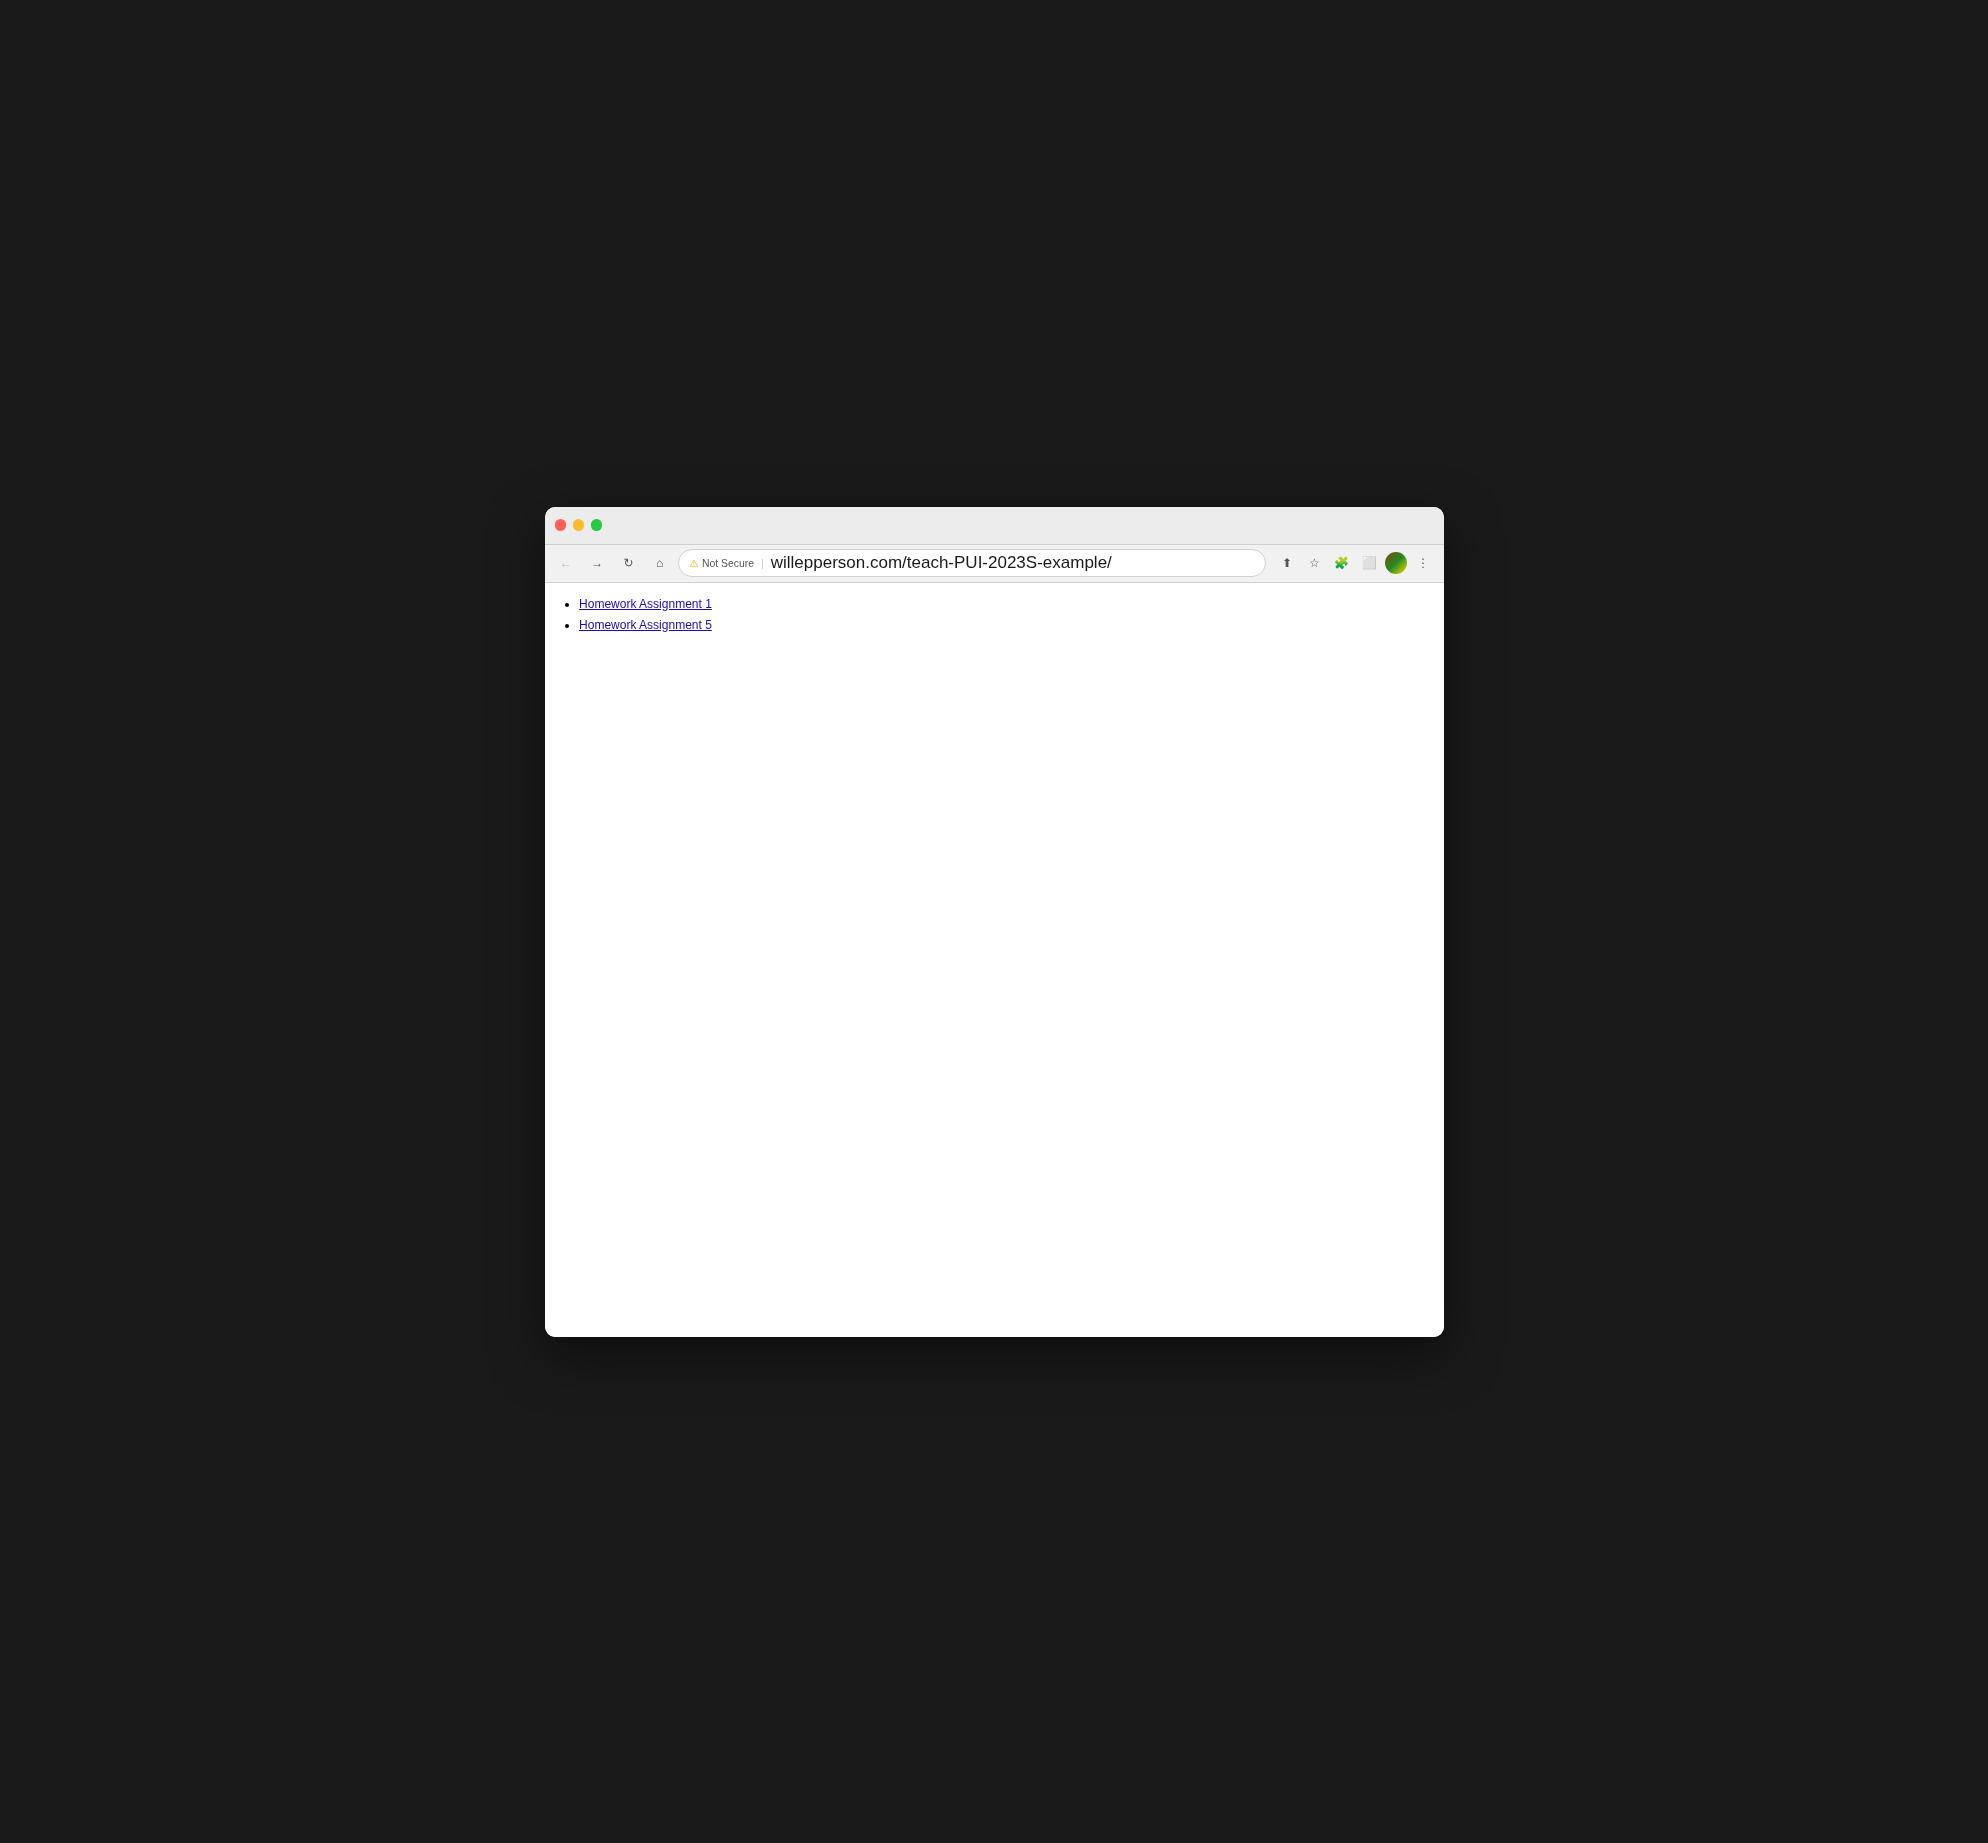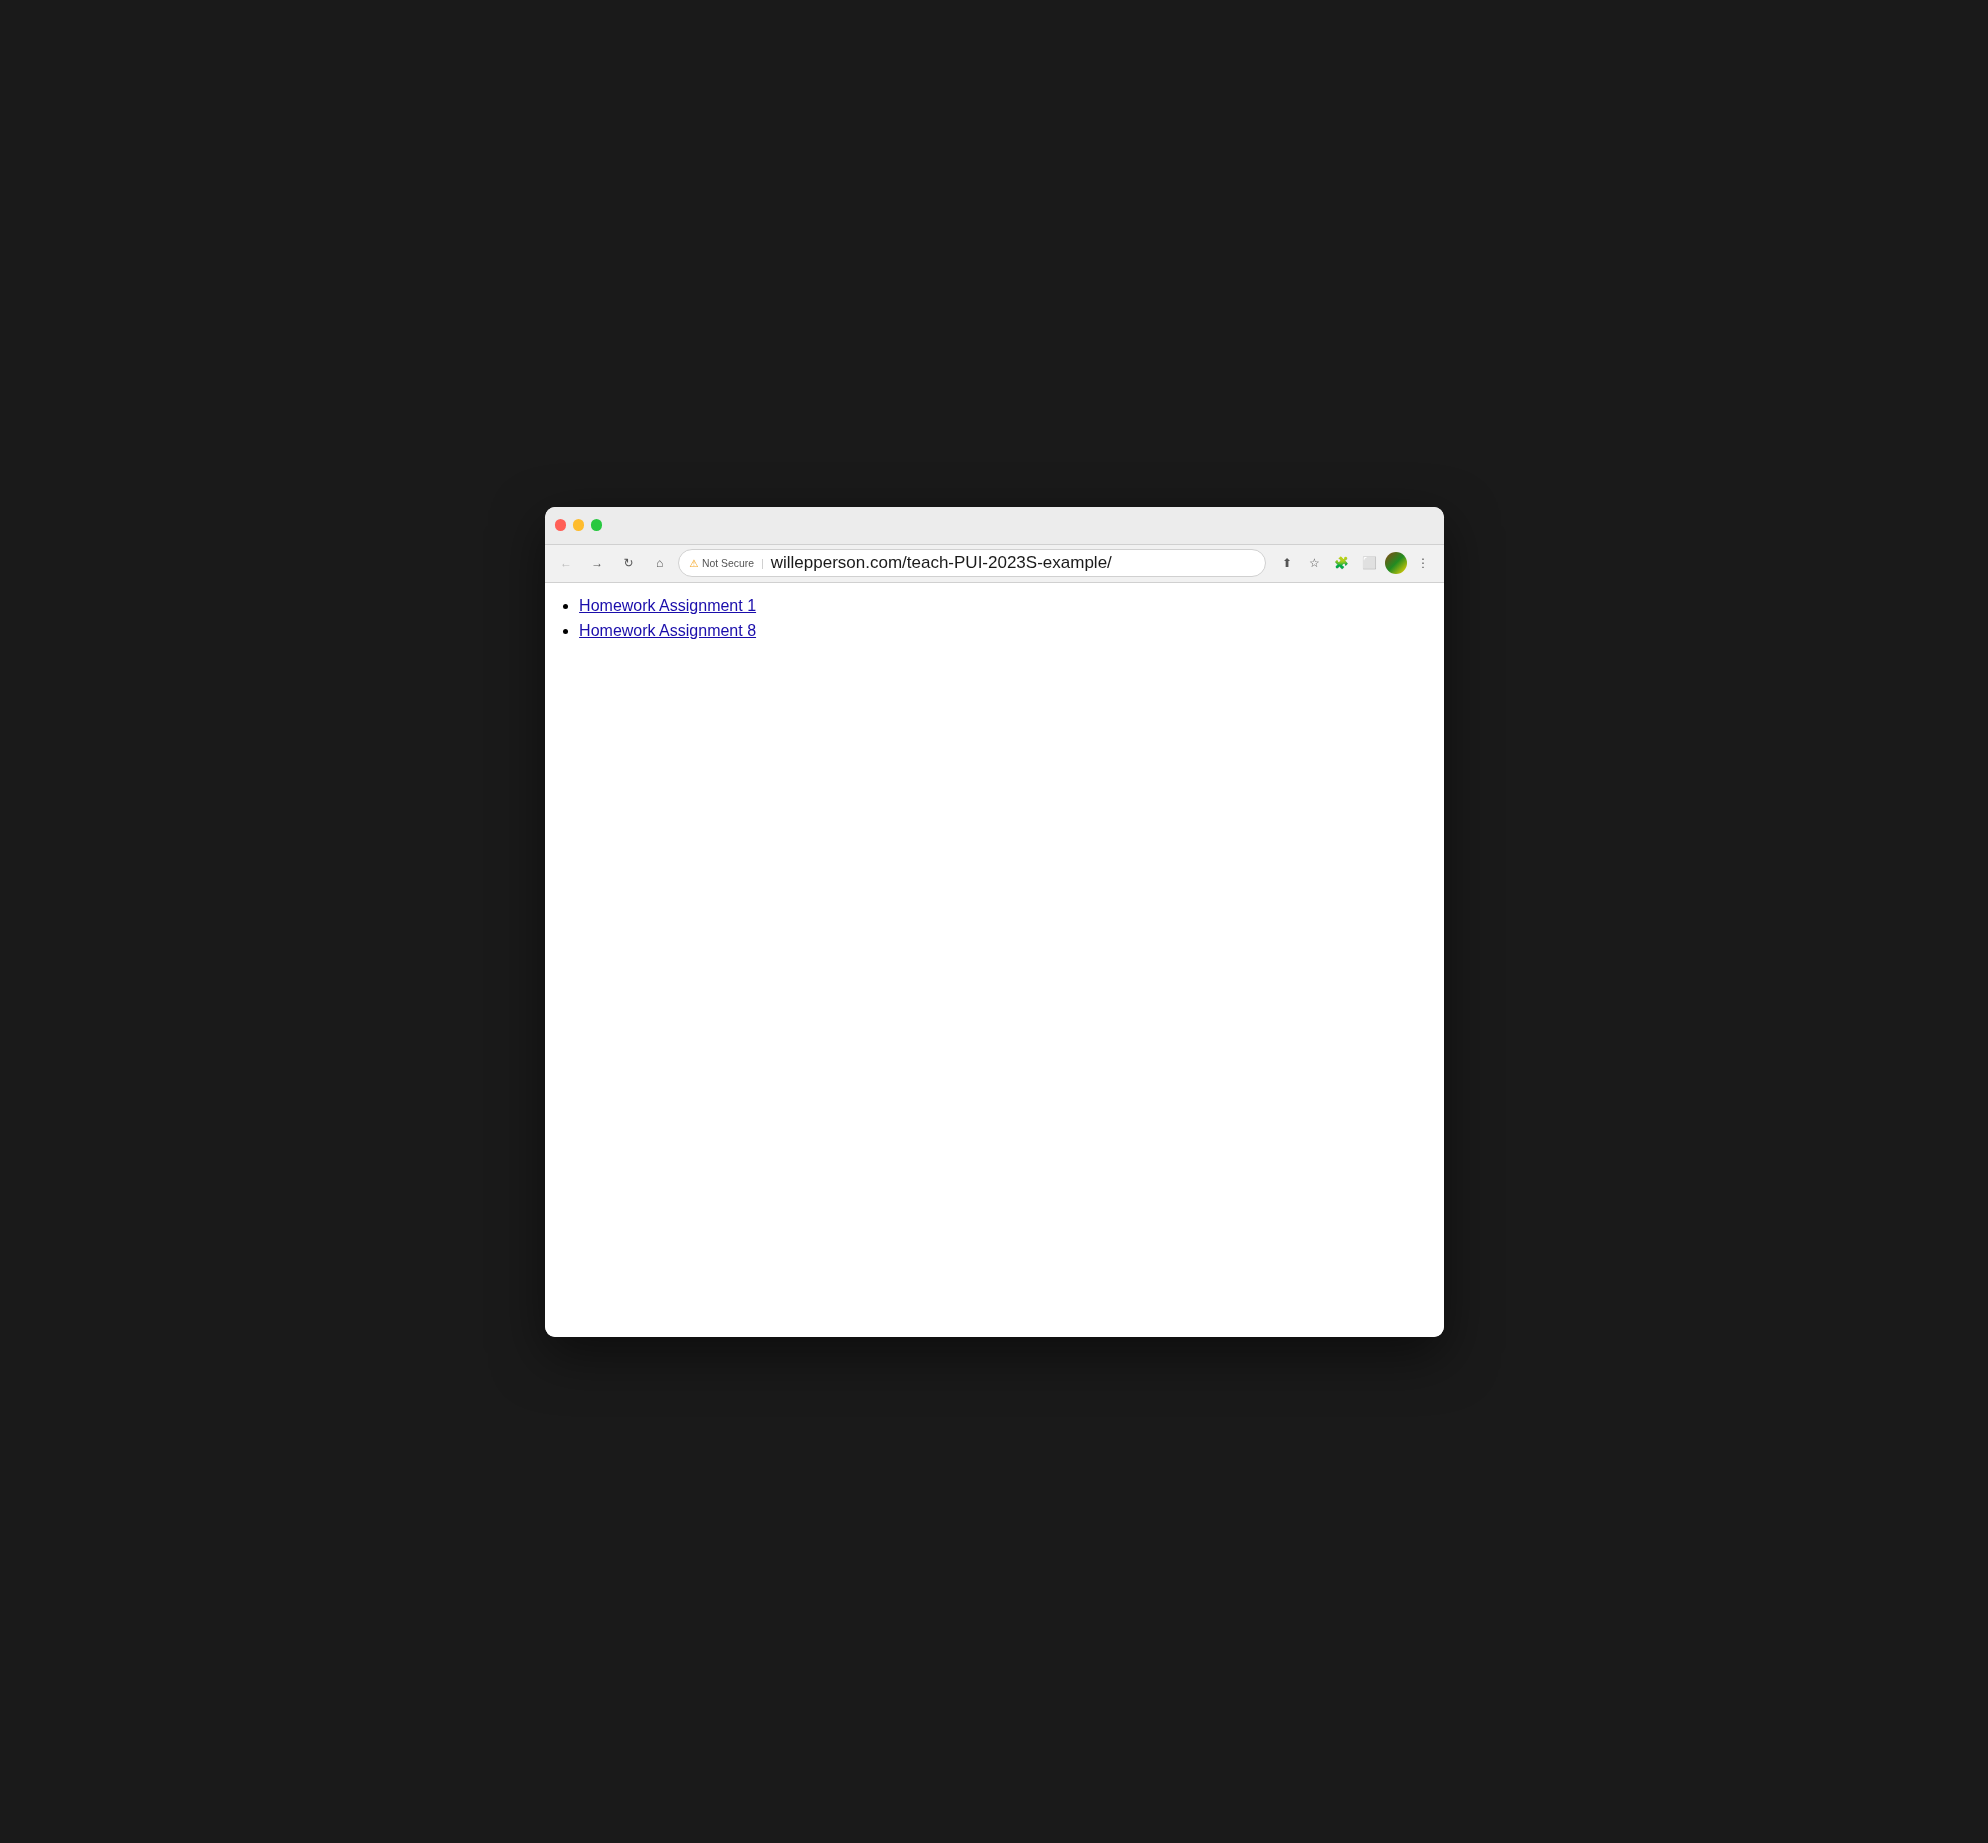--- a/index.html
+++ b/index.html
@@ -241,21 +241,21 @@
       overflow-y: auto;
     }
 
     .page-list {
       list-style: disc;
       padding-left: 17.3px;
     }
 
     .page-list li {
       margin-bottom: 7px;
-      font-size: 16px;
+      font-size: 12px;
     }
 
     .page-list a {
       color: #1a0dab;
       text-decoration: underline;
       cursor: pointer;
     }
 
     
     .favicon-circle {
@@ -301,19 +301,19 @@
       <button class="nav-action-btn">⋮</button>
     </div>
   </div>
 
   <div class="page-content">
     <ul class="page-list">
       <li>
         <a href="#">Homework Assignment 1</a>
       </li>
       <li>
-        <a href="#">Homework Assignment 8</a>
+        <a href="#">Homework Assignment 5</a>
       </li>
     </ul>
   </div>
 
 </div>
 
 
 </body></html>

